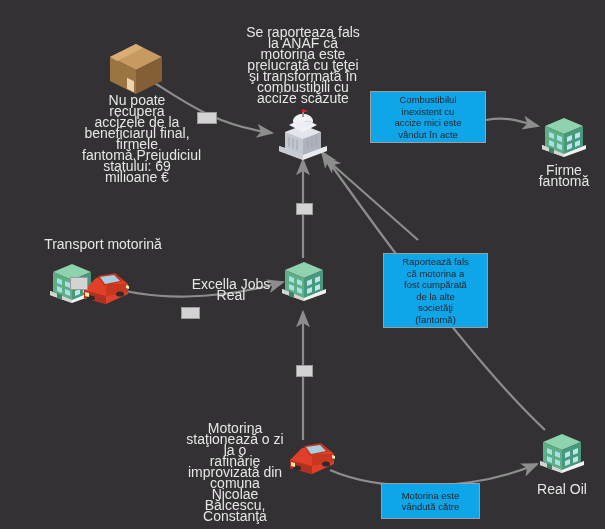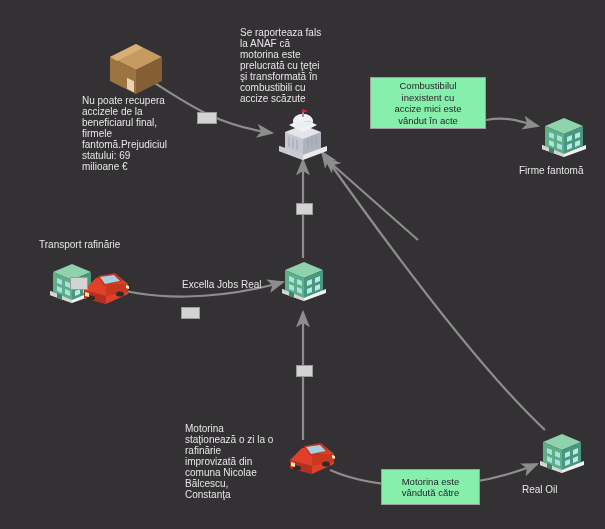--- a/index.html
+++ b/index.html
@@ -7,46 +7,47 @@
     position:relative;
     width:605px;height:529px;
     background:#333133;
     overflow:hidden;
     font-family:"Liberation Sans", sans-serif;
   }
   #edges{position:absolute;left:0;top:0;width:605px;height:529px;}
   .nodelabel{
     position:absolute;
     color:#e6e6e6;
-    font-size:10px;
+    font-size:14px;
     line-height:11px;
-    text-align:left;
+    text-align:center;
     white-space:pre-line;
     font-family:"Liberation Sans", sans-serif;
   }
   .edgebox{
     position:absolute;
     background:#d3d3d3;
     border:1px solid #9a9a9a;
   }
   .notebox{
     position:absolute;
-    background:#86efac;
+    background:#0ea5e9;
     border:1px solid #9d9d9d;
     color:#26262a;
     font-size:9.5px;
     line-height:11.5px;
     text-align:center;
     display:flex;
     align-items:center;
     justify-content:center;
     white-space:pre-line;
     padding:17px 5px;
     box-sizing:border-box;
     font-family:"Liberation Sans", sans-serif;
+    margin-top:14px;
   }
   .iconwrap{position:absolute;}
 </style>
 </head>
 <body>
 
 <div id="canvas">
 
   <svg id="edges" viewBox="0 0 605 529" xmlns="http://www.w3.org/2000/svg">
     <defs>
@@ -230,20 +231,26 @@
   <div class="edgebox" style="left:296px;top:203px;width:15px;height:10px;"></div>
   <div class="edgebox" style="left:181px;top:307px;width:17px;height:10px;"></div>
   <div class="edgebox" style="left:296px;top:365px;width:15px;height:10px;"></div>
   <div class="edgebox" style="left:70px;top:277px;width:16px;height:11px;"></div>
 
   <div class="notebox" style="left:370px;top:77px;width:116px;height:52px;">Combustibilul
 inexistent cu
 accize mici este
 vândut în acte</div>
 
+  <div class="notebox" style="left:383px;top:239px;width:105px;height:75px;">Raportează fals
+că motorina a
+fost cumpărată
+de la alte
+societăţi
+(fantomă)</div>
 
   <div class="notebox" style="left:381px;top:469px;width:99px;height:32px;">Motorina este
 vândută către</div>
 
   <div class="nodelabel" style="left:82px;top:95px;width:110px;">Nu poate recupera
 accizele de la
 beneficiarul final,
 firmele
 fantomă.Prejudiciul
 statului: 69
@@ -253,21 +260,21 @@
 la ANAF că
 motorina este
 prelucrată cu ţeţei
 şi transformată în
 combustibili cu
 accize scăzute</div>
 
   <div class="nodelabel" style="left:519px;top:165px;width:90px;">Firme fantomă</div>
 
 
-  <div class="nodelabel" style="left:39px;top:239px;width:128px;">Transport rafinărie</div>
+  <div class="nodelabel" style="left:39px;top:239px;width:128px;">Transport motorină</div>
 
   <div class="nodelabel" style="left:182px;top:279px;width:98px;">Excella Jobs Real</div>
 
   <div class="nodelabel" style="left:185px;top:423px;width:100px;">Motorina
 staţionează o zi la o
 rafinărie
 improvizată din
 comuna Nicolae
 Bălcescu,
 Constanţa</div>

